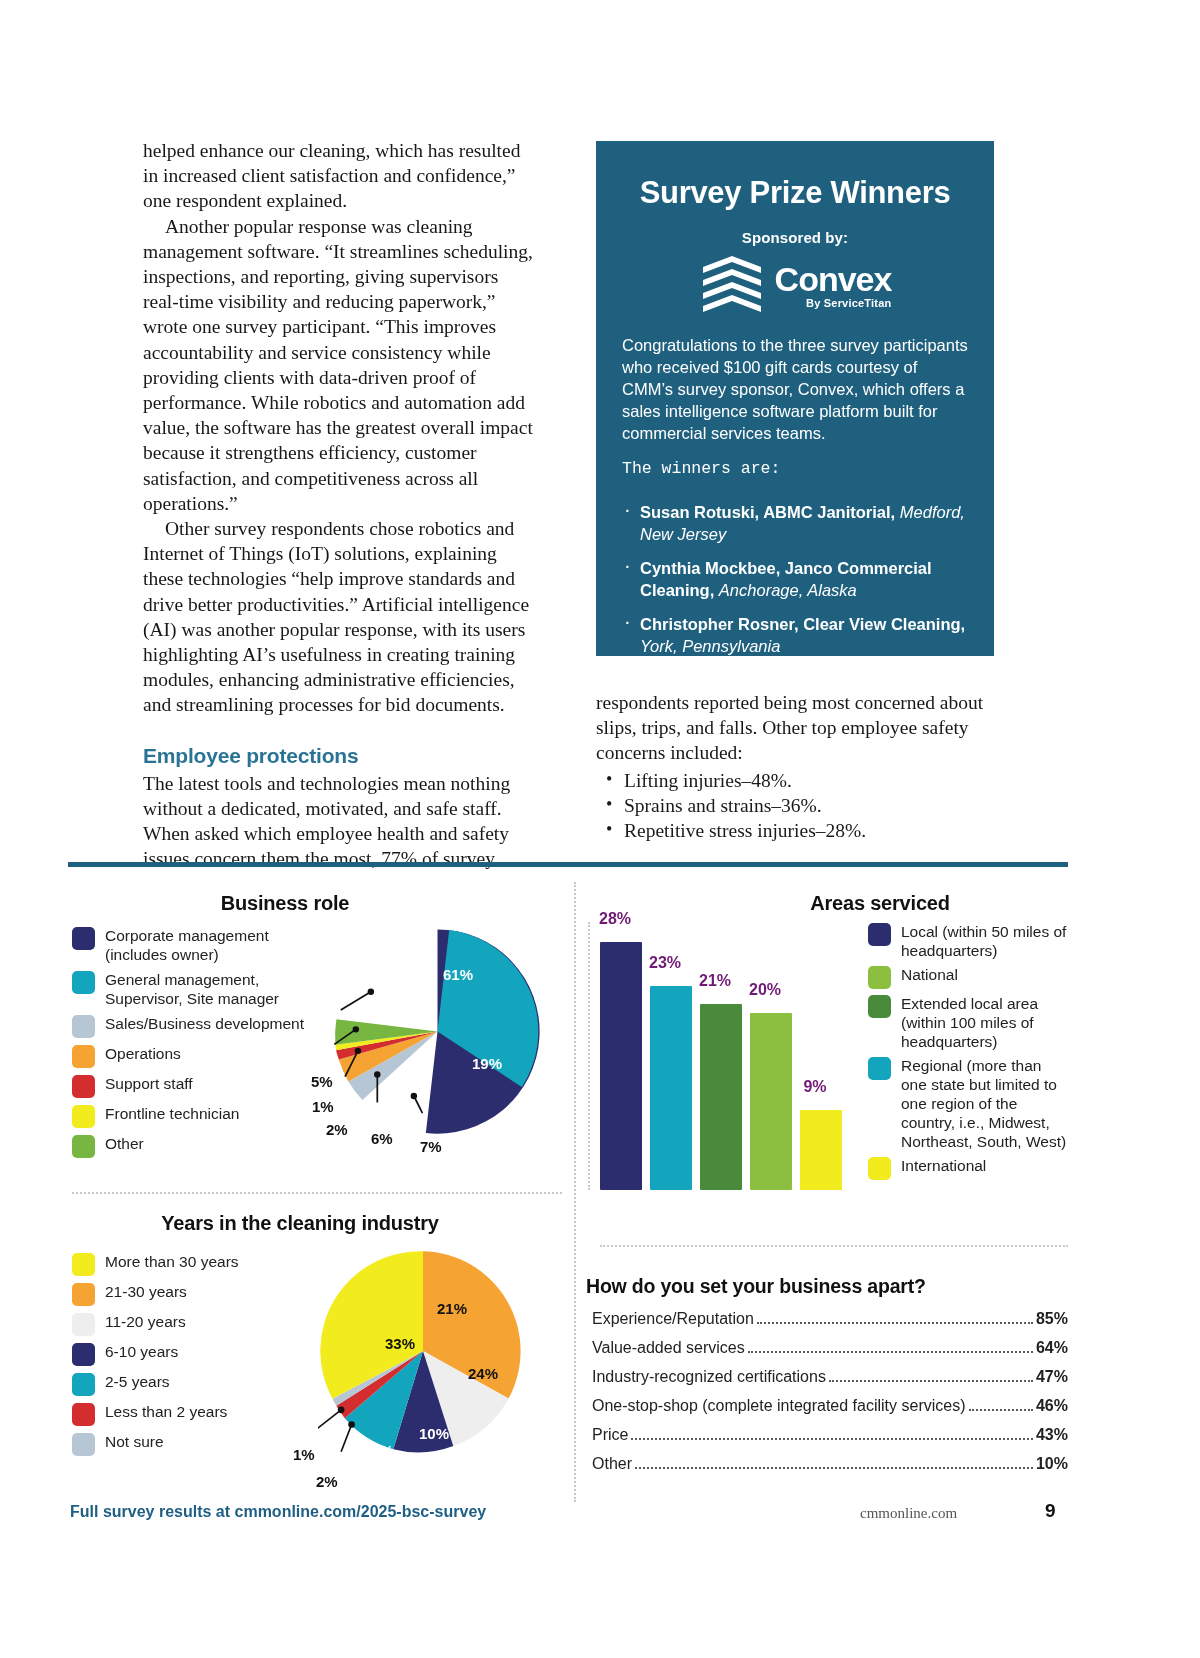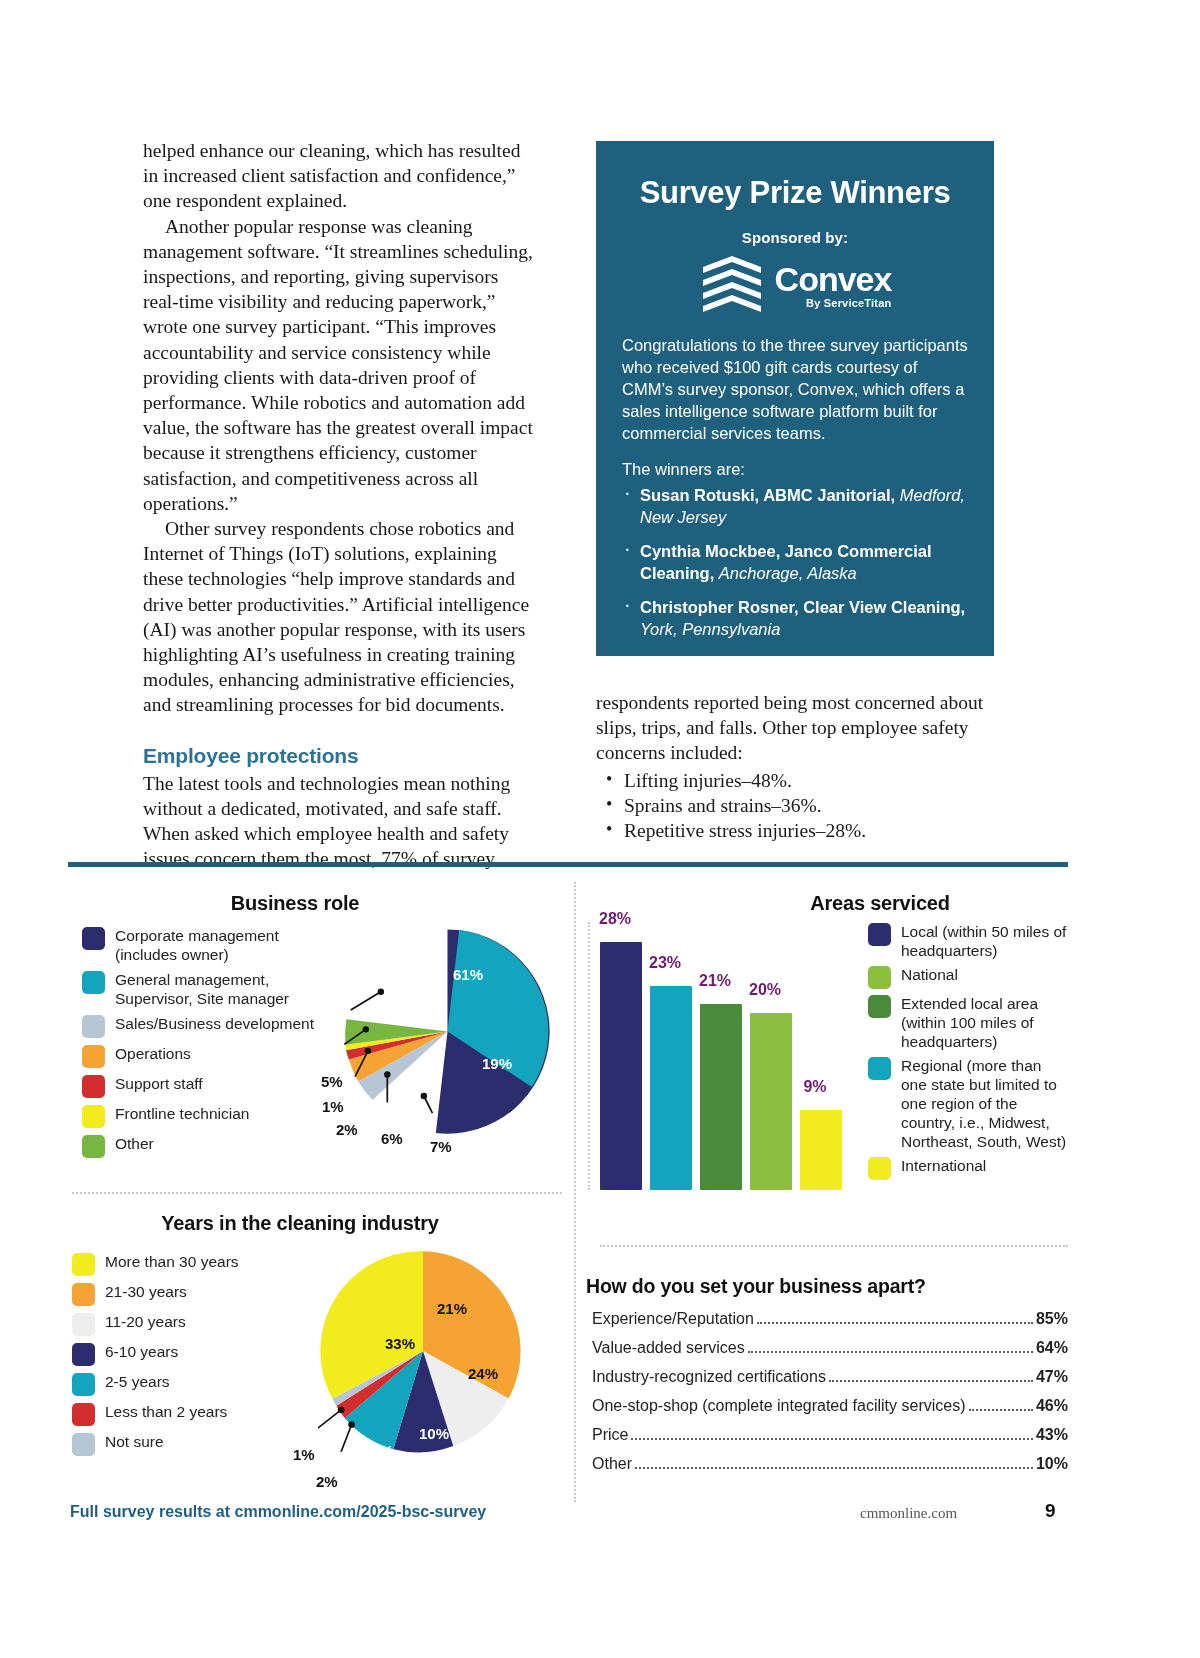--- a/index.html
+++ b/index.html
@@ -55,21 +55,21 @@
   .logo-wrap{
     display:flex;align-items:center;justify-content:center;gap:10px;
     margin:4px 0 16px 0;height:66px;
   }
   .logo-mark{width:66px;height:62px;flex:none;}
   .logo-text{display:flex;flex-direction:column;align-items:flex-start;line-height:1;}
   .logo-word{font-size:34px;font-weight:bold;letter-spacing:-1px;}
   .logo-sub{font-size:11px;font-weight:bold;letter-spacing:.2px;margin-top:2px;align-self:flex-end;}
 
   .prize-body{font-size:16.5px;line-height:22px;margin:0 0 14px 0;}
-  .prize-body.small-gap{margin-bottom:4px;}
+  .prize-body.small-gap{margin-bottom:21px;font-family:Liberation Mono, monospace;}
   .winners{list-style:none;margin:0;padding:0;}
   .winners li{
     position:relative;padding-left:18px;font-size:16.5px;line-height:22px;
     margin-bottom:12px;
   }
   .winners li:before{
     content:"\00b7";position:absolute;left:2px;top:-3px;font-size:20px;
   }
   .winners b{font-weight:bold;}
   .winners i{font-style:italic;}
@@ -118,21 +118,21 @@
 
   
   .legend{list-style:none;margin:0;padding:0;}
   .legend li{
     display:flex;align-items:flex-start;gap:10px;margin-bottom:6px;
     font-size:15.5px;line-height:19px;color:#222;
   }
   .sw{width:23px;height:23px;border-radius:5px;flex:none;margin-top:1px;}
 
   
-  .bizrole{position:absolute;left:10px;top:0;width:574px;height:320px;}
+  .bizrole{position:absolute;left:0;top:0;width:574px;height:320px;}
   .bizrole .chart-title{position:absolute;left:120px;top:22px;width:330px;}
   .bizrole .legend{position:absolute;left:72px;top:56px;width:250px;}
   .pie1{position:absolute;left:330px;top:54px;width:215px;height:215px;}
 
   .plabel{position:absolute;font-size:15px;font-weight:bold;color:#111;}
   .plabel.white{color:#ffffff;}
 
   
   .years{position:absolute;left:0;top:340px;width:574px;height:320px;}
   .years .chart-title{position:absolute;left:100px;top:2px;width:400px;}

